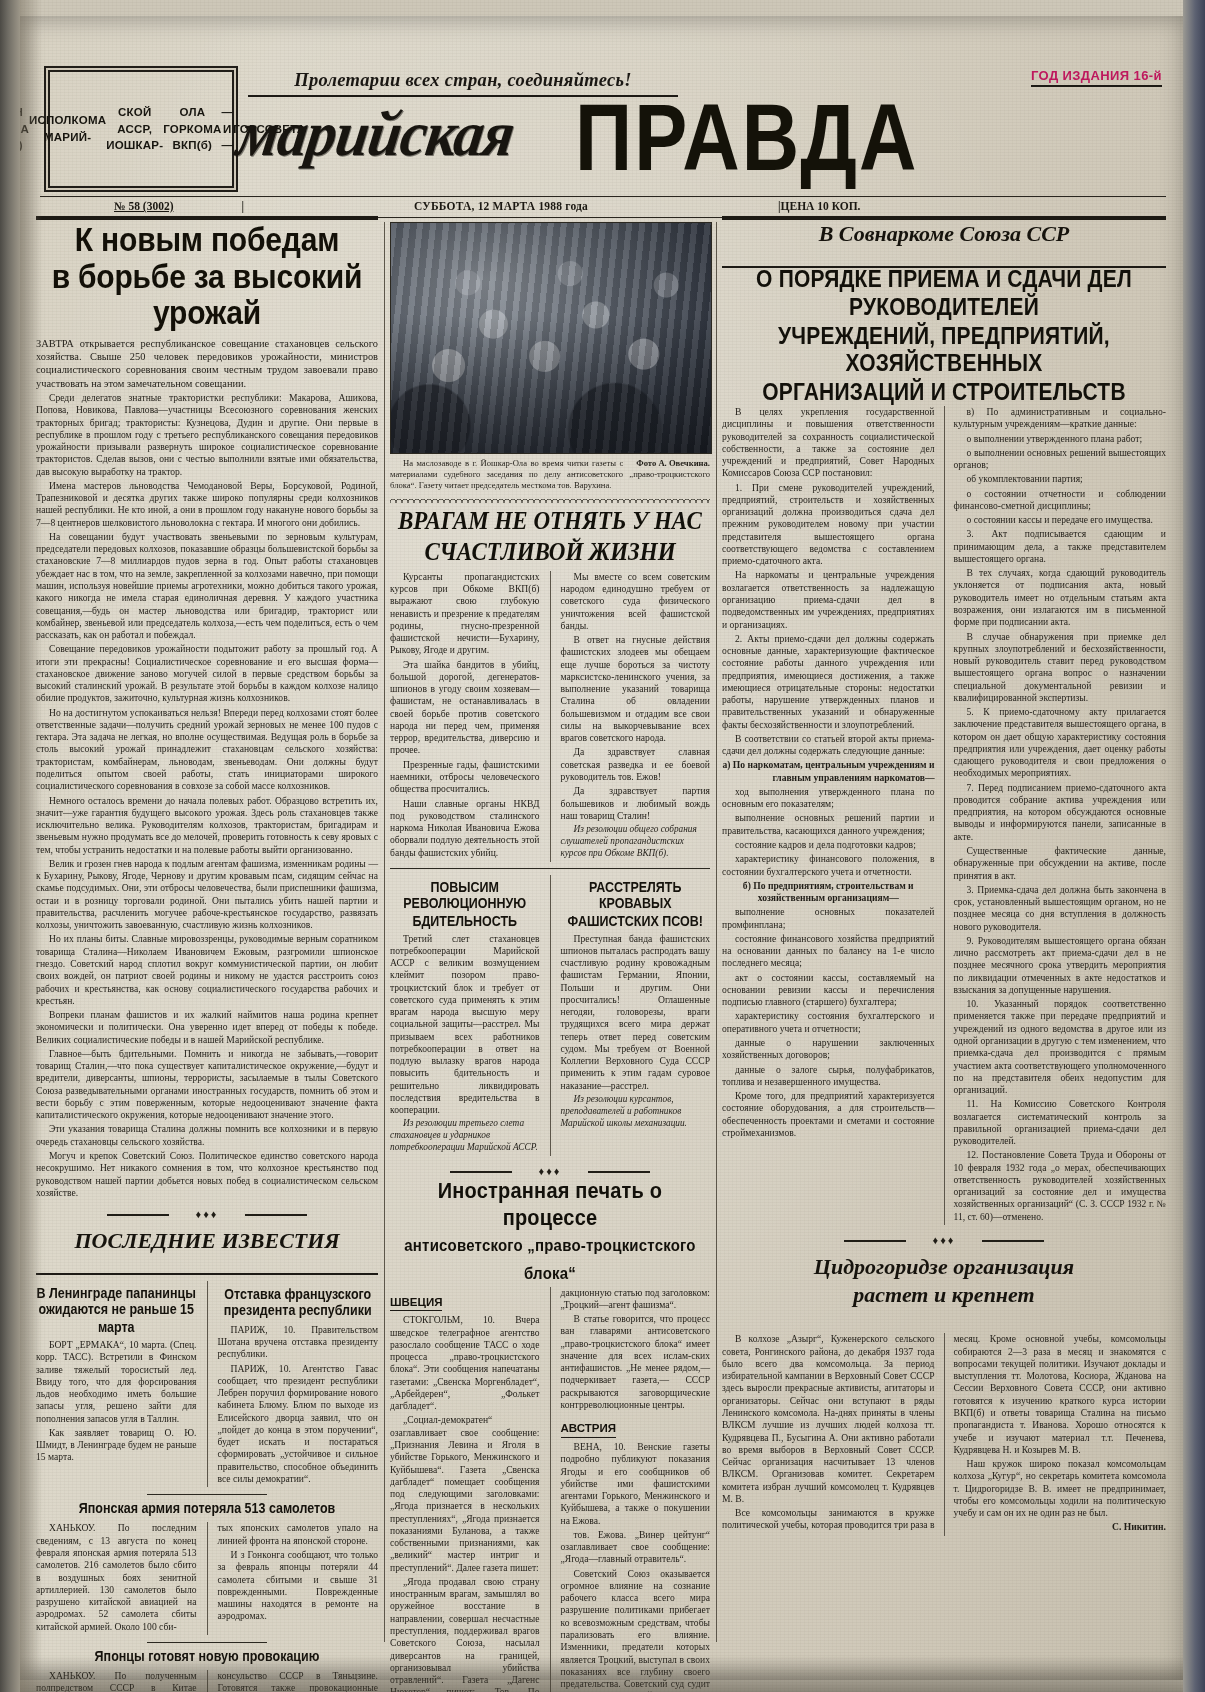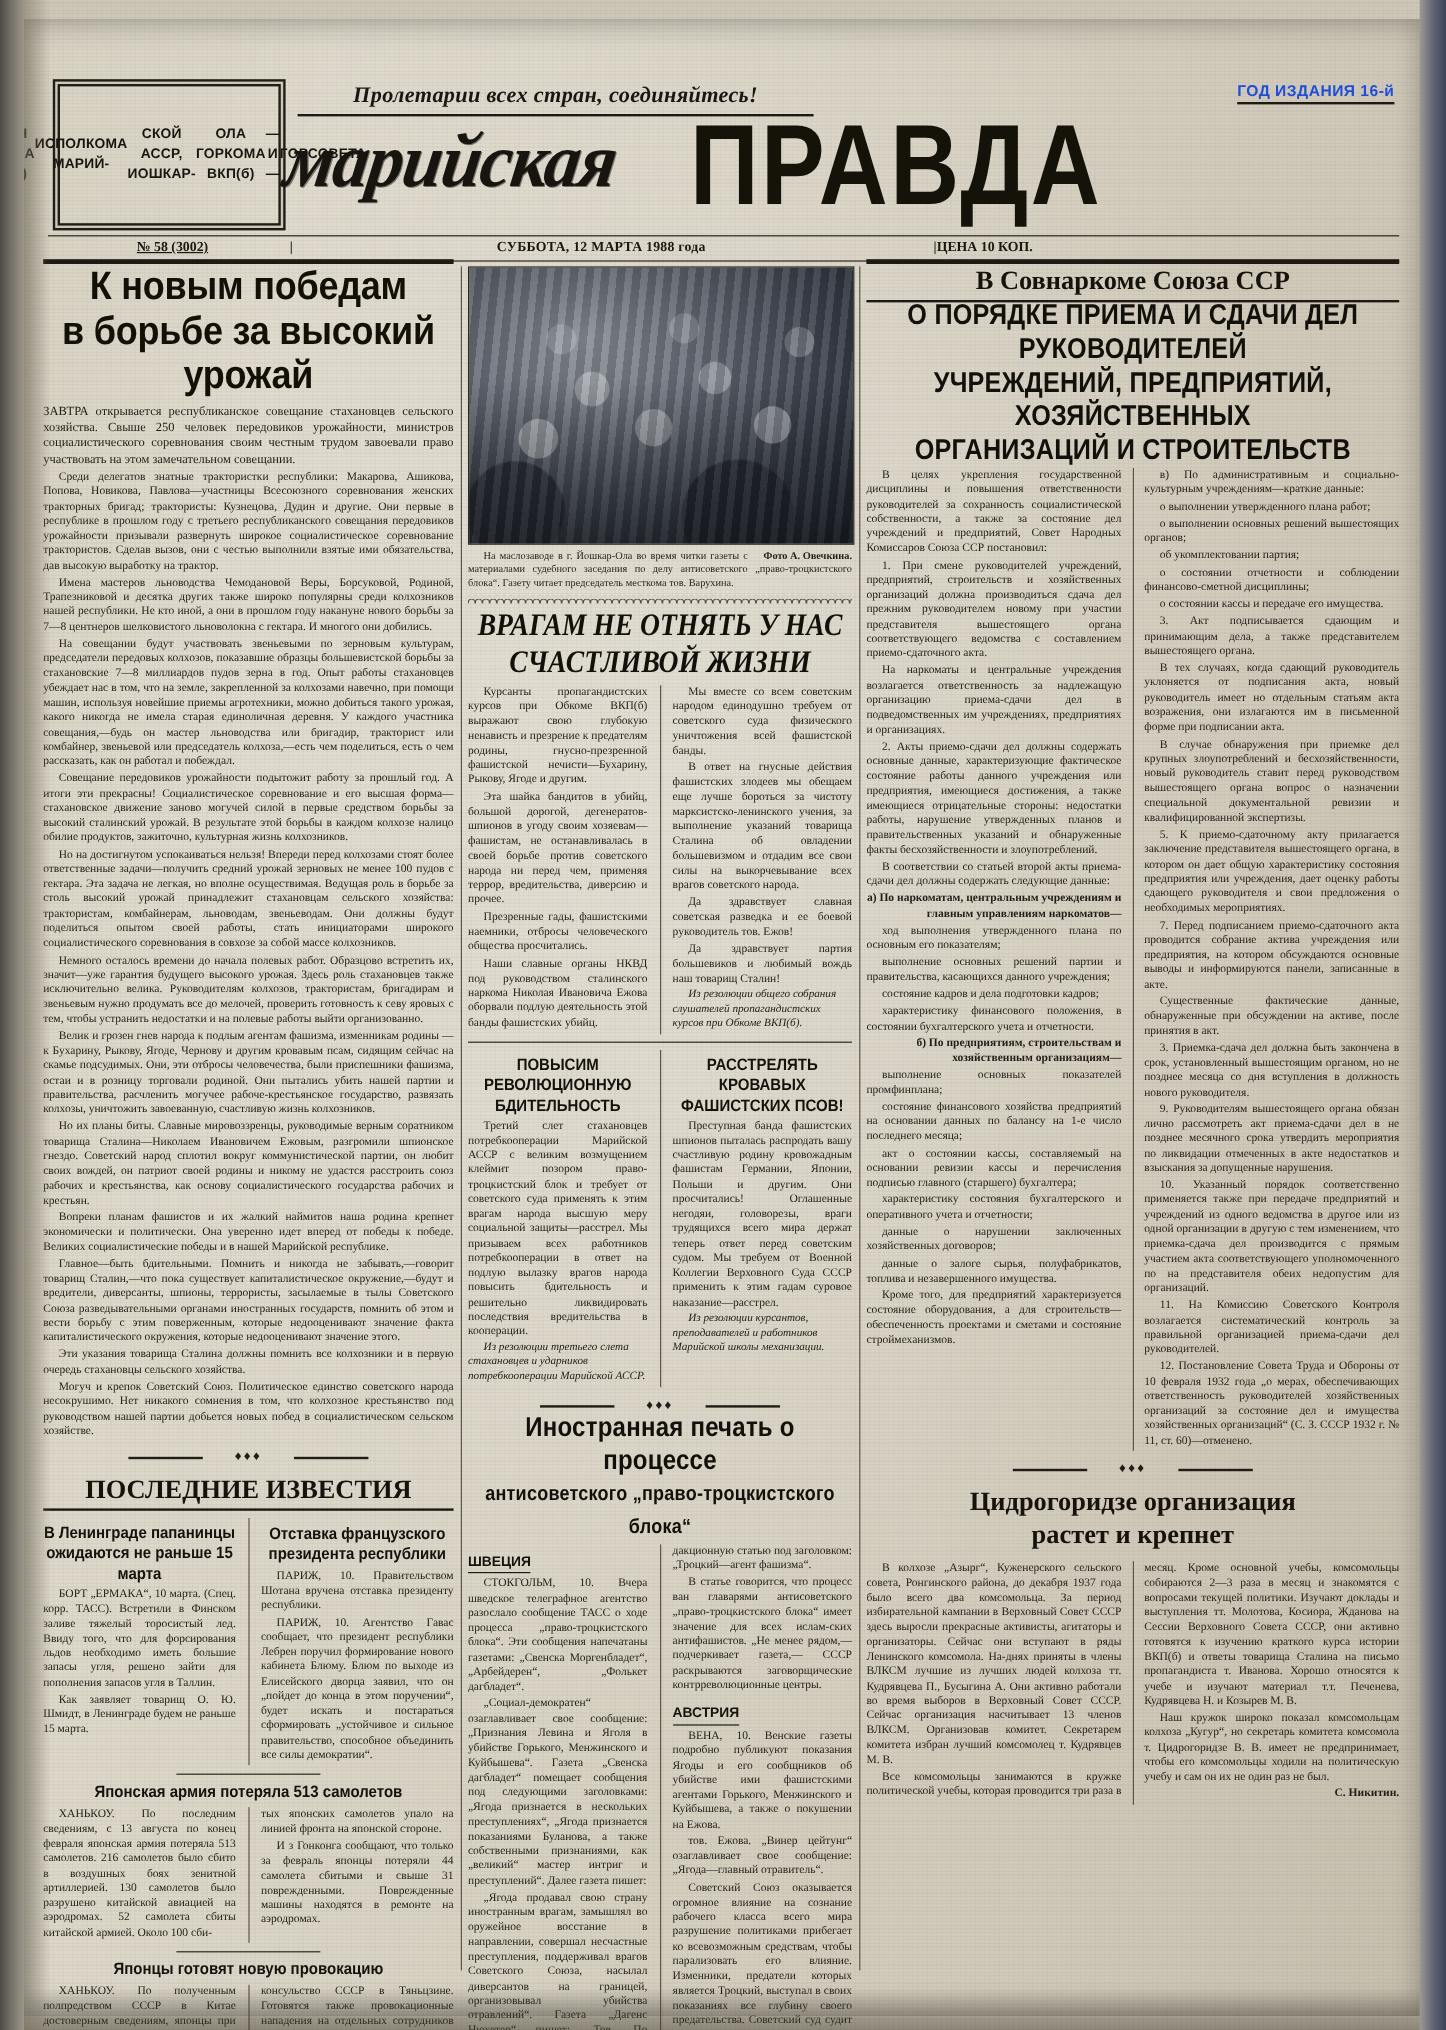--- a/index.html
+++ b/index.html
@@ -103,21 +103,21 @@
     transform-origin: left top;
     line-height: .92;
   }
   .year-label {
     position: absolute; right: 4px; top: 12px;
     font-family: "Liberation Sans", sans-serif;
     font-weight: 700; font-size: 13px;
     letter-spacing: .4px;
     border-bottom: 2px solid #1d1a15;
     padding-bottom: 2px;
-    color: #1d4ed8;
+    color: #be185d;
   }
   .addr-box {
     position: absolute; right: 4px; top: 42px;
     width: 200px; height: 88px;
     border: 1px solid #201d18;
     box-shadow: 0 0 0 1.5px #cfc8b8, 0 0 0 3px #201d18;
     display: flex; flex-direction: column;
     align-items: center; justify-content: center;
     text-align: center;
     font-family: "Liberation Serif", serif;
@@ -180,26 +180,26 @@
     letter-spacing: -.2px;
     color: #131008;
     transform: scaleY(1.1);
   }
   .lead-first {
     font-size: 10.4px;
   }
 
   h2.sect-ital {
     font-family: "Liberation Serif", serif;
-    font-weight: 700;
+    font-style: italic; font-weight: 700;
     font-size: 22px;
     text-align: center;
     margin: 4px 0 6px;
     border-bottom: 2px solid #1d1a15;
-    padding-bottom: 2px;
+    padding-bottom: 18px;
     color: #16130d;
   }
   h2.sect-block {
     font-family: "Liberation Sans", sans-serif;
     font-weight: 700;
     font-size: 19px;
     line-height: 1.18;
     text-align: center;
     margin: 6px 0 8px;
     letter-spacing: .2px;
@@ -531,21 +531,21 @@
         <p>В целях укрепления государственной дисциплины и повышения ответственности руководителей за сохранность социалистической собственности, а также за состояние дел учреждений и предприятий, Совет Народных Комиссаров Союза ССР постановил:</p>
         <p>1. При смене руководителей учреждений, предприятий, строительств и хозяйственных организаций должна производиться сдача дел прежним руководителем новому при участии представителя вышестоящего органа соответствующего ведомства с составлением приемо-сдаточного акта.</p>
         <p>На наркоматы и центральные учреждения возлагается ответственность за надлежащую организацию приема-сдачи дел в подведомственных им учреждениях, предприятиях и организациях.</p>
         <p>2. Акты приемо-сдачи дел должны содержать основные данные, характеризующие фактическое состояние работы данного учреждения или предприятия, имеющиеся достижения, а также имеющиеся отрицательные стороны: недостатки работы, нарушение утвержденных планов и правительственных указаний и обнаруженные факты бесхозяйственности и злоупотреблений.</p>
         <p>В соответствии со статьей второй акты приема-сдачи дел должны содержать следующие данные:</p>
         <p class="noind bold-in" style="text-align:right">а) По наркоматам, центральным учреждениям и главным управлениям наркоматов—</p>
         <p>ход выполнения утвержденного плана по основным его показателям;</p>
         <p>выполнение основных решений партии и правительства, касающихся данного учреждения;</p>
         <p>состояние кадров и дела подготовки кадров;</p>
         <p>характеристику финансового положения, в состоянии бухгалтерского учета и отчетности.</p>
-        <p class="noind bold-in" style="text-align:right">б) По предприятиям, строительствам и хозяйственным организациям—</p>
+        <p class="noind bold-in" style="text-align:center">б) По предприятиям, строительствам и хозяйственным организациям—</p>
         <p>выполнение основных показателей промфинплана;</p>
         <p>состояние финансового хозяйства предприятий на основании данных по балансу на 1-е число последнего месяца;</p>
         <p>акт о состоянии кассы, составляемый на основании ревизии кассы и перечисления подписью главного (старшего) бухгалтера;</p>
         <p>характеристику состояния бухгалтерского и оперативного учета и отчетности;</p>
         <p>данные о нарушении заключенных хозяйственных договоров;</p>
         <p>данные о залоге сырья, полуфабрикатов, топлива и незавершенного имущества.</p>
         <p>Кроме того, для предприятий характеризуется состояние оборудования, а для строительств—обеспеченность проектами и сметами и состояние строймеханизмов.</p>
         <p></p>
       </div>
       <div class="divider"></div>

